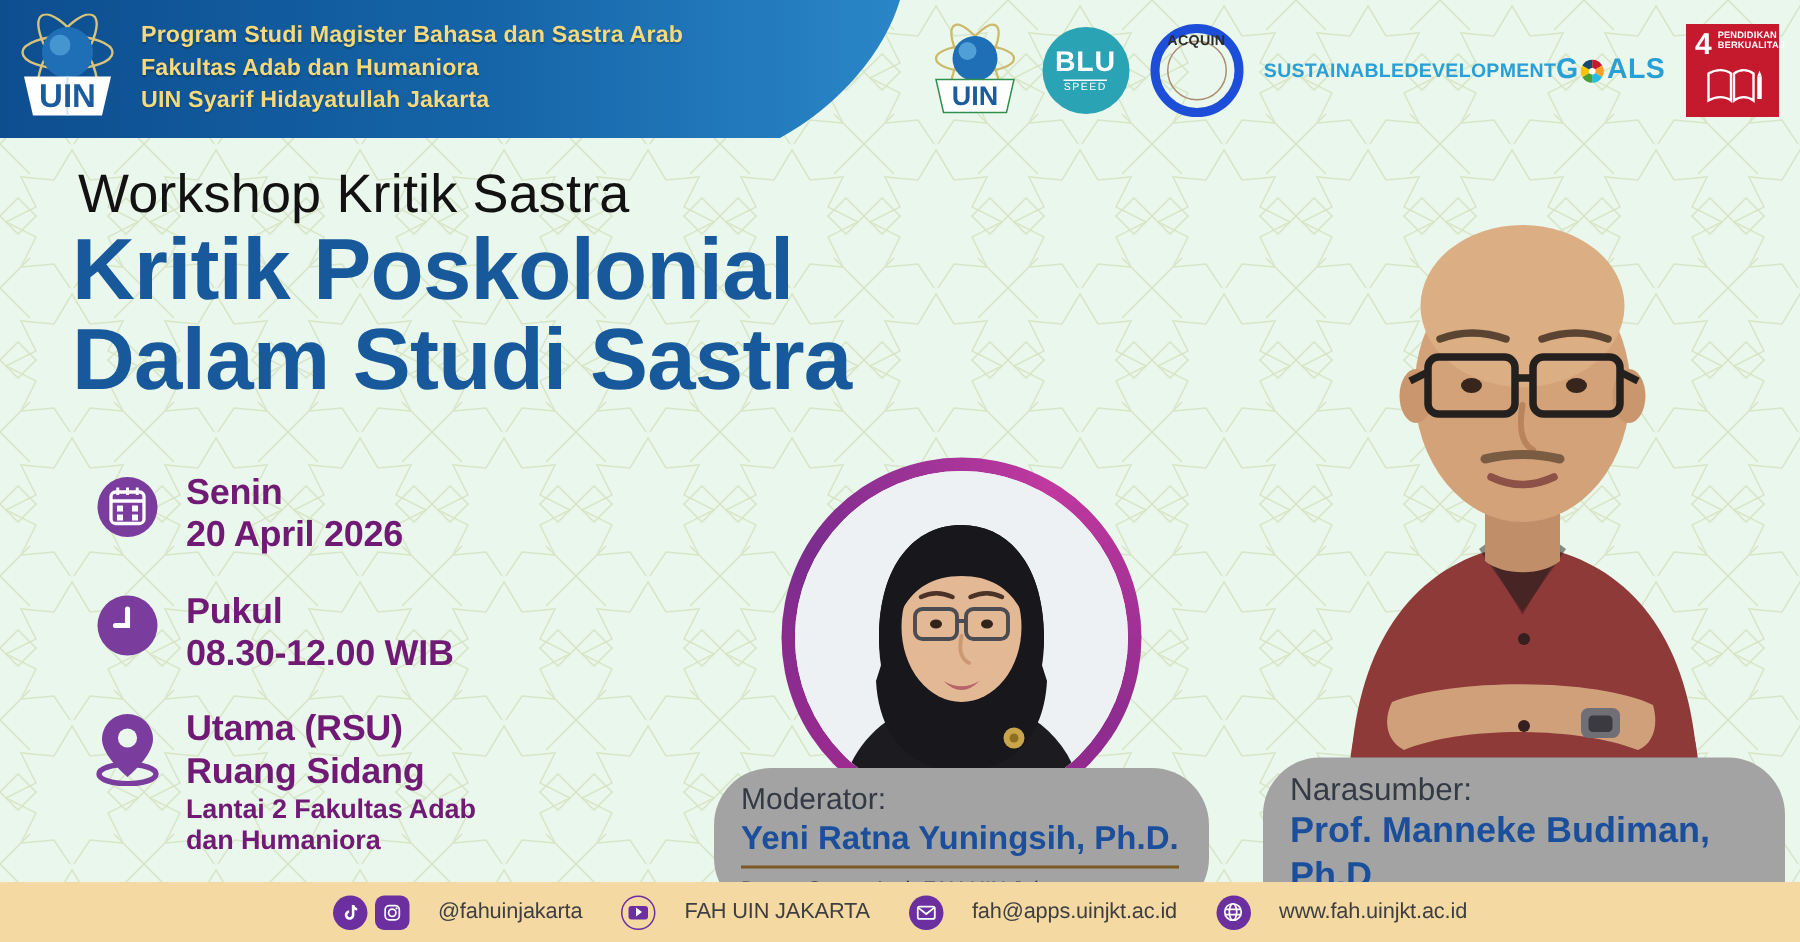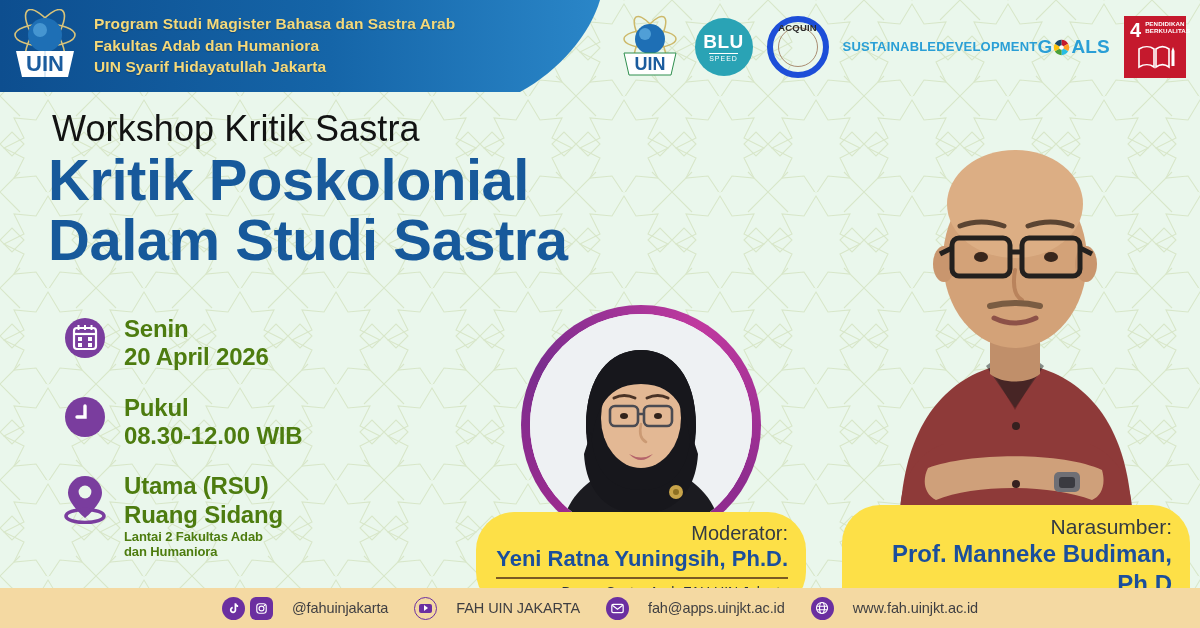--- a/index.html
+++ b/index.html
@@ -119,25 +119,25 @@
     font-size:58px;
     line-height:1.03;
     letter-spacing:-.5px;
   }
   .title .l2 { display:block; }
 
   
   .info { position:absolute; left:62px; top:315px; z-index:4; }
   .info-row { display:flex; align-items:flex-start; gap:16px; margin-bottom:22px; }
   .info-icon { width:46px; flex:0 0 46px; display:flex; justify-content:center; padding-top:2px;}
-  .info-text { color:#4d7c0f; }
+  .info-text { color:#701a75; }
   .info-text .ln {
     font-size:24px; font-weight:bold; line-height:1.18; letter-spacing:-.2px;
   }
-  .info-text .sub { font-size:13px; font-weight:bold; line-height:1.2; letter-spacing:-.1px;}
+  .info-text .sub { font-size:18px; font-weight:bold; line-height:1.2; letter-spacing:-.1px;}
 
   
   .mod-photo {
     position:absolute; left:521px; top:305px;
     width:240px; height:240px;
     border-radius:50%;
     z-index:3;
     background:conic-gradient(from 210deg,#a02a8f,#7b2d8e,#c0399f,#8e2c8f,#a02a8f);
     padding:9px;
   }
@@ -148,23 +148,23 @@
 
   .spk-photo {
     position:absolute; left:840px; top:92px;
     width:350px; height:430px;
     z-index:3; overflow:hidden;
   }
 
   
   .plate {
     position:absolute; z-index:5;
-    background:#fde047;
+    background:#a3a3a3;
     border-radius:38px;
-    text-align:right;
+    text-align:left;
     padding:9px 18px 10px;
     color:#1f2c4d;
   }
   .plate .role { font-size:20px; color:#333a44; line-height:1.2; }
   .plate .nm {
     font-size:22px; font-weight:bold; color:#1b4f9c; line-height:1.25;
     padding-bottom:4px; border-bottom:2px solid #7a5a24; display:inline-block;
   }
   .plate .aff { font-size:14px; color:#2c3340; margin-top:5px; line-height:1.2;}
 

